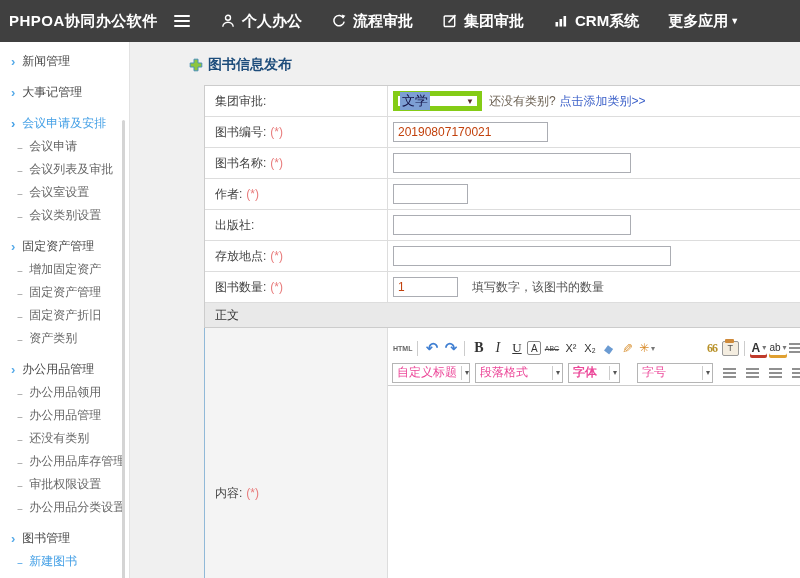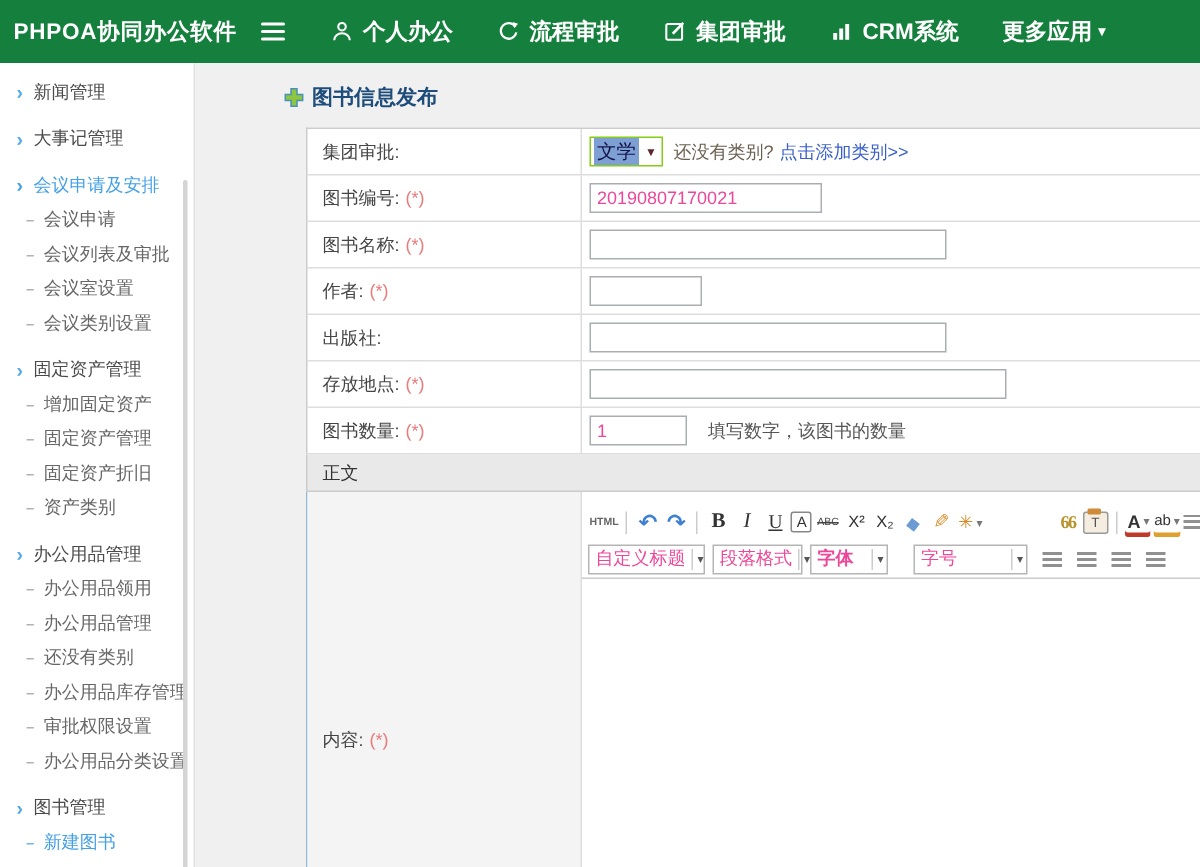--- a/index.html
+++ b/index.html
@@ -1,21 +1,21 @@
 <!DOCTYPE html>
 <html><head>
 <meta charset="utf-8">
 <style>
   * { box-sizing: border-box; margin: 0; padding: 0; }
   html,body { width: 800px; height: 578px; overflow: hidden; position: relative;
     font-family: "Liberation Sans", "DejaVu Sans", sans-serif; background: #f0f0f0; }
 
   
   .topbar { position: absolute; left:0; top:0; width:800px; height:42px;
-    background:#15803d; display:flex; align-items:center; color:#fff; z-index:5; }
+    background:#404040; display:flex; align-items:center; color:#fff; z-index:5; }
   .logo { width:174px; padding-left:9px; font-size:15px; font-weight:bold; letter-spacing:0.5px; }
   .burger { width:16px; height:12px; margin-right:30px; display:flex; flex-direction:column; justify-content:space-between; cursor:pointer; }
   .burger i { display:block; height:2px; background:#fff; border-radius:1px; }
   .tmenu { display:flex; align-items:center; }
   .titem { display:flex; align-items:center; margin-right:29px; font-size:15px; font-weight:bold; cursor:pointer; }
   .titem svg { margin-right:6px; }
   .tcaret { font-size:9px; margin-left:2px; }
 
   
   .sidebar { position:absolute; left:0; top:42px; width:130px; height:536px;
@@ -36,27 +36,27 @@
   .page-title { font-size:14px; font-weight:bold; color:#1e4d7b; }
 
   .form-table { margin-left:74px; width:1000px; background:#fff;
     border-top:1px solid #ccc; border-left:1px solid #ccc; }
   .frow { height:31px; border-bottom:1px solid #ddd; display:flex; align-items:stretch; }
   .flabel { width:183px; padding-left:10px; display:flex; align-items:center;
     border-right:1px solid #ddd; font-size:12px; color:#444; }
   .req { color:#e87c7c; margin-left:4px; font-size:12px; }
   .ffield { flex:1; display:flex; align-items:center; padding-left:5px; font-size:12px; color:#333; }
   .ffield input { height:20px; border:1px solid #abadb3; font-size:12px; padding:1px 4px;
-    font-family:"Liberation Sans","DejaVu Sans",sans-serif; color:#ec4899; background:#fff; }
+    font-family:"Liberation Sans","DejaVu Sans",sans-serif; color:#c2410c; background:#fff; }
   .w-no { width:155px; } .w-name { width:238px; } .w-auth { width:75px; }
   .w-pub { width:238px; } .w-loc { width:278px; } .w-qty { width:65px; }
   .field-hint { color:#555; margin-left:14px; }
 
-  .cat-select { display:inline-flex; align-items:center; border:1px solid #84cc16; background:#fff;
-    height:20px; padding:0 3px 0 2px; cursor:pointer; }
+  .cat-select { display:inline-flex; align-items:center; border:5px solid #84cc16; background:#fff;
+    height:20px; padding:0 3px 0 2px; cursor:pointer;gap:32px; }
   .cat-text { background:#7d9fd4; color:#131347; font-size:13px; padding:0 2px; }
   .cat-caret { font-size:8px; color:#5a2a2a; margin-left:4px; }
   .cat-hint { color:#6b6052; margin-left:7px; }
   .cat-link { color:#3a5fc8; margin-left:4px; text-decoration:none; cursor:pointer; }
 
   .section-bar { margin-left:74px; width:1000px; height:25px; line-height:24px;
     background:#e9e9e9; border-left:1px solid #ccc; border-bottom:1px solid #ccc;
     padding-left:10px; font-size:12px; color:#333; }
 
   .bottom { margin-left:74px; width:1000px; height:330px; display:flex;
@@ -354,21 +354,21 @@
           <span class="tbtn g-fontcolor caret">A</span>
           <span class="tbtn g-highlight caret">ab</span>
           <span class="tbtn g-bars caret"></span>
           <span class="tbtn g-bars caret"></span>
         </div>
       <div class="toolbar-row2">
           <span class="tsel" style="width: 78px;">
             <span class="tsel-label">自定义标题</span>
             <span class="tsel-caret">▾</span>
           </span>
-          <span class="tsel" style="width: 60px;">
+          <span class="tsel" style="width: 88px;">
             <span class="tsel-label">段落格式</span>
             <span class="tsel-caret">▾</span>
           </span>
           <span class="tsel" style="width: 52px; font-weight: bold;">
             <span class="tsel-label">字体</span>
             <span class="tsel-caret">▾</span>
           </span>
           <span class="tsel" style="width: 76px; margin-left: 12px;">
             <span class="tsel-label">字号</span>
             <span class="tsel-caret">▾</span>

